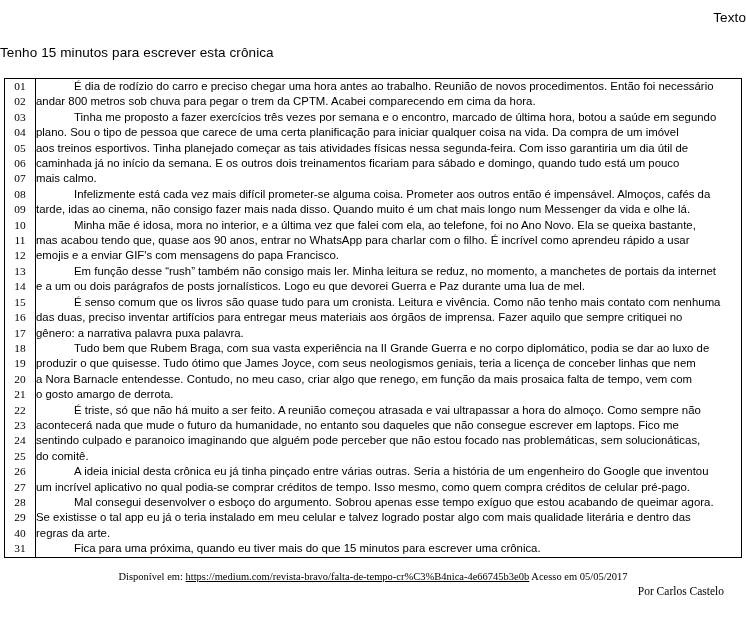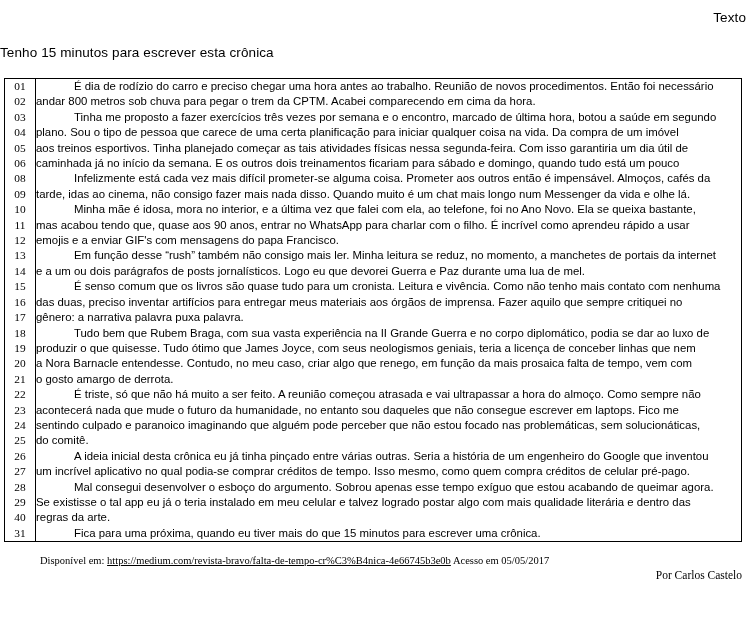--- a/index.html
+++ b/index.html
@@ -75,30 +75,30 @@
     display: inline-block;
     width: 38px;
   }
   .footer {
     margin-top: 12px;
     font-family: "Liberation Serif", serif;
     font-size: 10.5px;
     color: #000000;
   }
   .footer-source {
+    text-align: center;
     line-height: 13px;
-    padding-left: 40px;
   }
   .footer-source .url {
     text-decoration: underline;
   }
   .footer-author {
     text-align: right;
     line-height: 14px;
-    padding-right: 4px;
+    padding-right: 22px;
     margin-top: 1px;
     font-size: 11.5px;
   }
 </style>
 </head>
 <body>
 
 <div class="page">
 
   <div class="doc-title">Texto</div>
@@ -128,20 +128,24 @@
         </tr>
         <tr class="line-row">
           <td class="num-cell">05</td>
           <td class="txt-cell"><span>aos treinos esportivos. Tinha planejado começar as tais atividades físicas nessa segunda-feira. Com isso garantiria um dia útil de</span></td>
         </tr>
         <tr class="line-row">
           <td class="num-cell">06</td>
           <td class="txt-cell"><span>caminhada já no início da semana. E os outros dois treinamentos ficariam para sábado e domingo, quando tudo está um pouco</span></td>
         </tr>
         <tr class="line-row">
+          <td class="num-cell">07</td>
+          <td class="txt-cell"><span>mais calmo.</span></td>
+        </tr>
+        <tr class="line-row">
           <td class="num-cell">08</td>
           <td class="txt-cell"><span class="indent"></span><span>Infelizmente está cada vez mais difícil prometer-se alguma coisa. Prometer aos outros então é impensável. Almoços, cafés da</span></td>
         </tr>
         <tr class="line-row">
           <td class="num-cell">09</td>
           <td class="txt-cell"><span>tarde, idas ao cinema, não consigo fazer mais nada disso. Quando muito é um chat mais longo num Messenger da vida e olhe lá.</span></td>
         </tr>
         <tr class="line-row">
           <td class="num-cell">10</td>
           <td class="txt-cell"><span class="indent"></span><span>Minha mãe é idosa, mora no interior, e a última vez que falei com ela, ao telefone, foi no Ano Novo. Ela se queixa bastante,</span></td>

